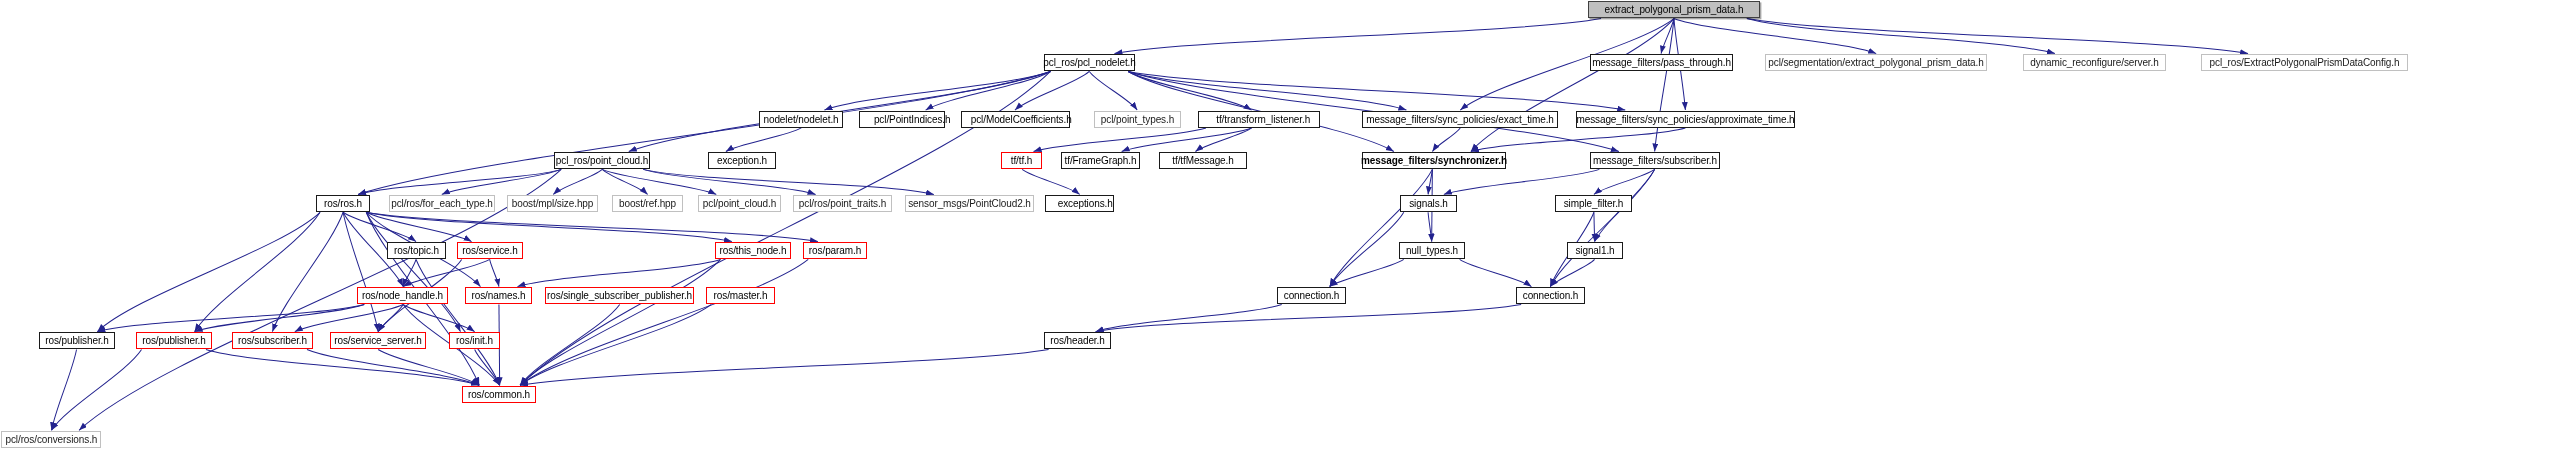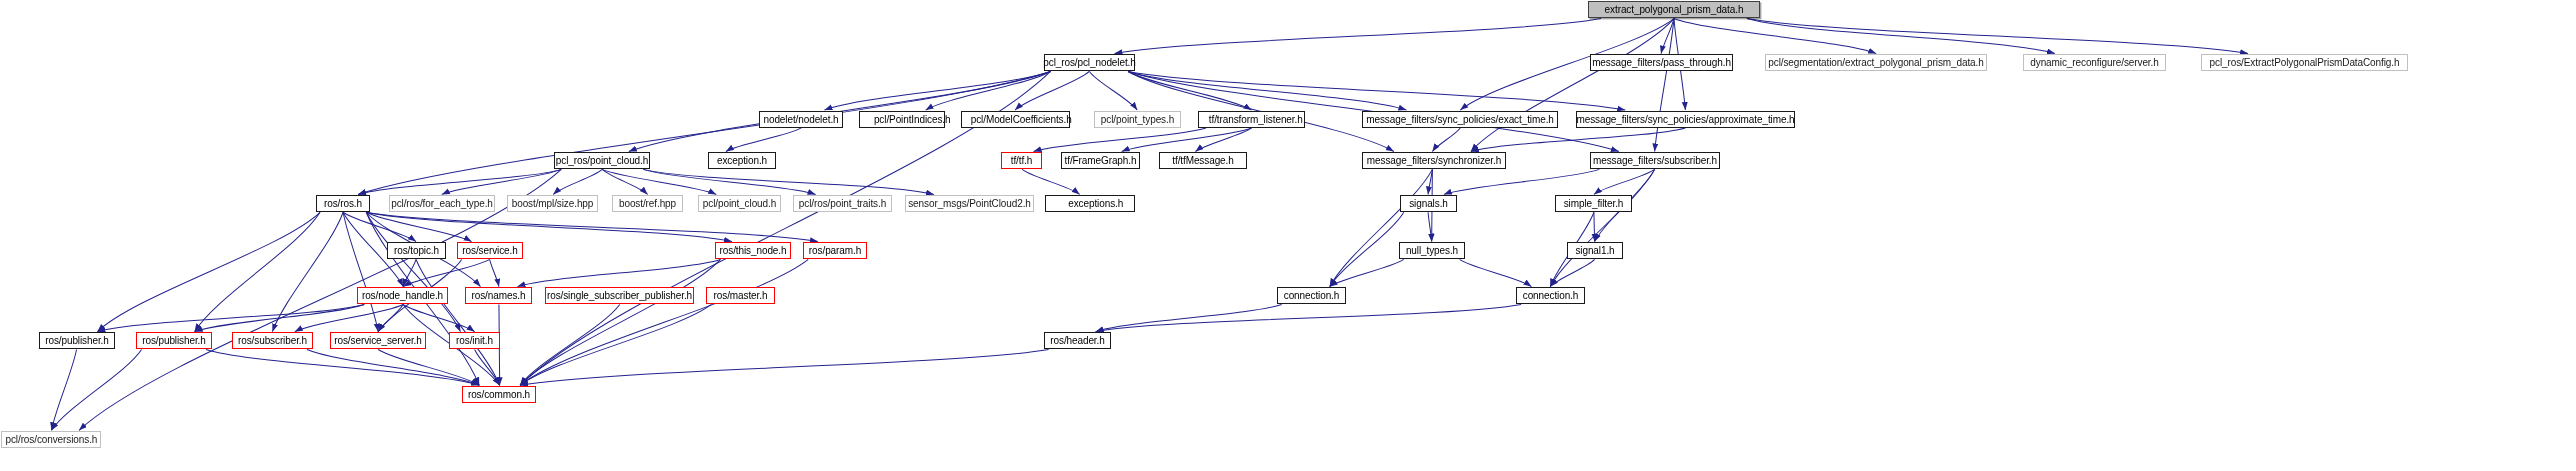--- a/index.html
+++ b/index.html
@@ -144,38 +144,38 @@
       <div class="node root" style="left: 1588px; top: 1.4px; width: 172px;">extract_polygonal_prism_data.h</div>
       <div class="node black" style="left: 1044px; top: 54px; width: 91px;">pcl_ros/pcl_nodelet.h</div>
       <div class="node black" style="left: 1590px; top: 54px; width: 143px;">message_filters/pass_through.h</div>
       <div class="node grey" style="left: 1765px; top: 54px; width: 222px;">pcl/segmentation/extract_polygonal_prism_data.h</div>
       <div class="node grey" style="left: 2023px; top: 54px; width: 143px;">dynamic_reconfigure/server.h</div>
       <div class="node grey" style="left: 2201px; top: 54px; width: 207px;">pcl_ros/ExtractPolygonalPrismDataConfig.h</div>
       <div class="node black" style="left: 759px; top: 111px; width: 84px;">nodelet/nodelet.h</div>
       <div class="node black" style="left: 859px; top: 111px; width: 86px; padding-left: 24px;">pcl/PointIndices.h</div>
       <div class="node black" style="left: 961px; top: 111px; width: 109px; padding-left: 15px;">pcl/ModelCoefficients.h</div>
       <div class="node grey" style="left: 1094px; top: 111px; width: 87px;">pcl/point_types.h</div>
-      <div class="node black" style="left: 1198px; top: 111px; width: 107px; padding-left: 12px;">tf/transform_listener.h</div>
+      <div class="node black" style="left: 1198px; top: 111px; width: 122px; padding-left: 12px;">tf/transform_listener.h</div>
       <div class="node black" style="left: 1362px; top: 111px; width: 196px;">message_filters/sync_policies/exact_time.h</div>
       <div class="node black" style="left: 1576px; top: 111px; width: 219px;">message_filters/sync_policies/approximate_time.h</div>
       <div class="node black" style="left: 554px; top: 152px; width: 96px;">pcl_ros/point_cloud.h</div>
       <div class="node black" style="left: 692px; top: 152px; width: 68px; margin-left: 16px;">exception.h</div>
       <div class="node red" style="left: 1001px; top: 152px; width: 41px;">tf/tf.h</div>
       <div class="node black" style="left: 1061px; top: 152px; width: 79px;">tf/FrameGraph.h</div>
       <div class="node black" style="left: 1159px; top: 152px; width: 88px;">tf/tfMessage.h</div>
-      <div class="node black" style="left: 1362px; top: 152px; width: 144px;">message_filters/synchronizer.h</div>
+      <div class="node black" style="left: 1362px; top: 152px; width: 144px; font-weight: bold;">message_filters/synchronizer.h</div>
       <div class="node black" style="left: 1590px; top: 152px; width: 130px;">message_filters/subscriber.h</div>
       <div class="node black" style="left: 316px; top: 195px; width: 54px;">ros/ros.h</div>
       <div class="node grey" style="left: 389px; top: 195px; width: 106px;">pcl/ros/for_each_type.h</div>
       <div class="node grey" style="left: 507px; top: 195px; width: 91px;">boost/mpl/size.hpp</div>
       <div class="node grey" style="left: 612px; top: 195px; width: 71px;">boost/ref.hpp</div>
       <div class="node grey" style="left: 698px; top: 195px; width: 83px;">pcl/point_cloud.h</div>
       <div class="node grey" style="left: 793px; top: 195px; width: 99px;">pcl/ros/point_traits.h</div>
       <div class="node grey" style="left: 905px; top: 195px; width: 129px;">sensor_msgs/PointCloud2.h</div>
-      <div class="node black" style="left: 1045px; top: 195px; width: 90px; padding-left: 15px;">exceptions.h</div>
+      <div class="node black" style="left: 1045px; top: 195px; width: 69px; padding-left: 15px;">exceptions.h</div>
       <div class="node black" style="left: 1400px; top: 195px; width: 57px;">signals.h</div>
       <div class="node black" style="left: 1555px; top: 195px; width: 77px;">simple_filter.h</div>
       <div class="node black" style="left: 387px; top: 242px; width: 59px;">ros/topic.h</div>
       <div class="node red" style="left: 457px; top: 242px; width: 66px;">ros/service.h</div>
       <div class="node red" style="left: 715px; top: 242px; width: 76px;">ros/this_node.h</div>
       <div class="node red" style="left: 803px; top: 242px; width: 64px;">ros/param.h</div>
       <div class="node black" style="left: 1399px; top: 242px; width: 66px;">null_types.h</div>
       <div class="node black" style="left: 1567px; top: 242px; width: 56px;">signal1.h</div>
       <div class="node red" style="left: 357px; top: 287px; width: 91px;">ros/node_handle.h</div>
       <div class="node red" style="left: 465px; top: 287px; width: 67px;">ros/names.h</div>

